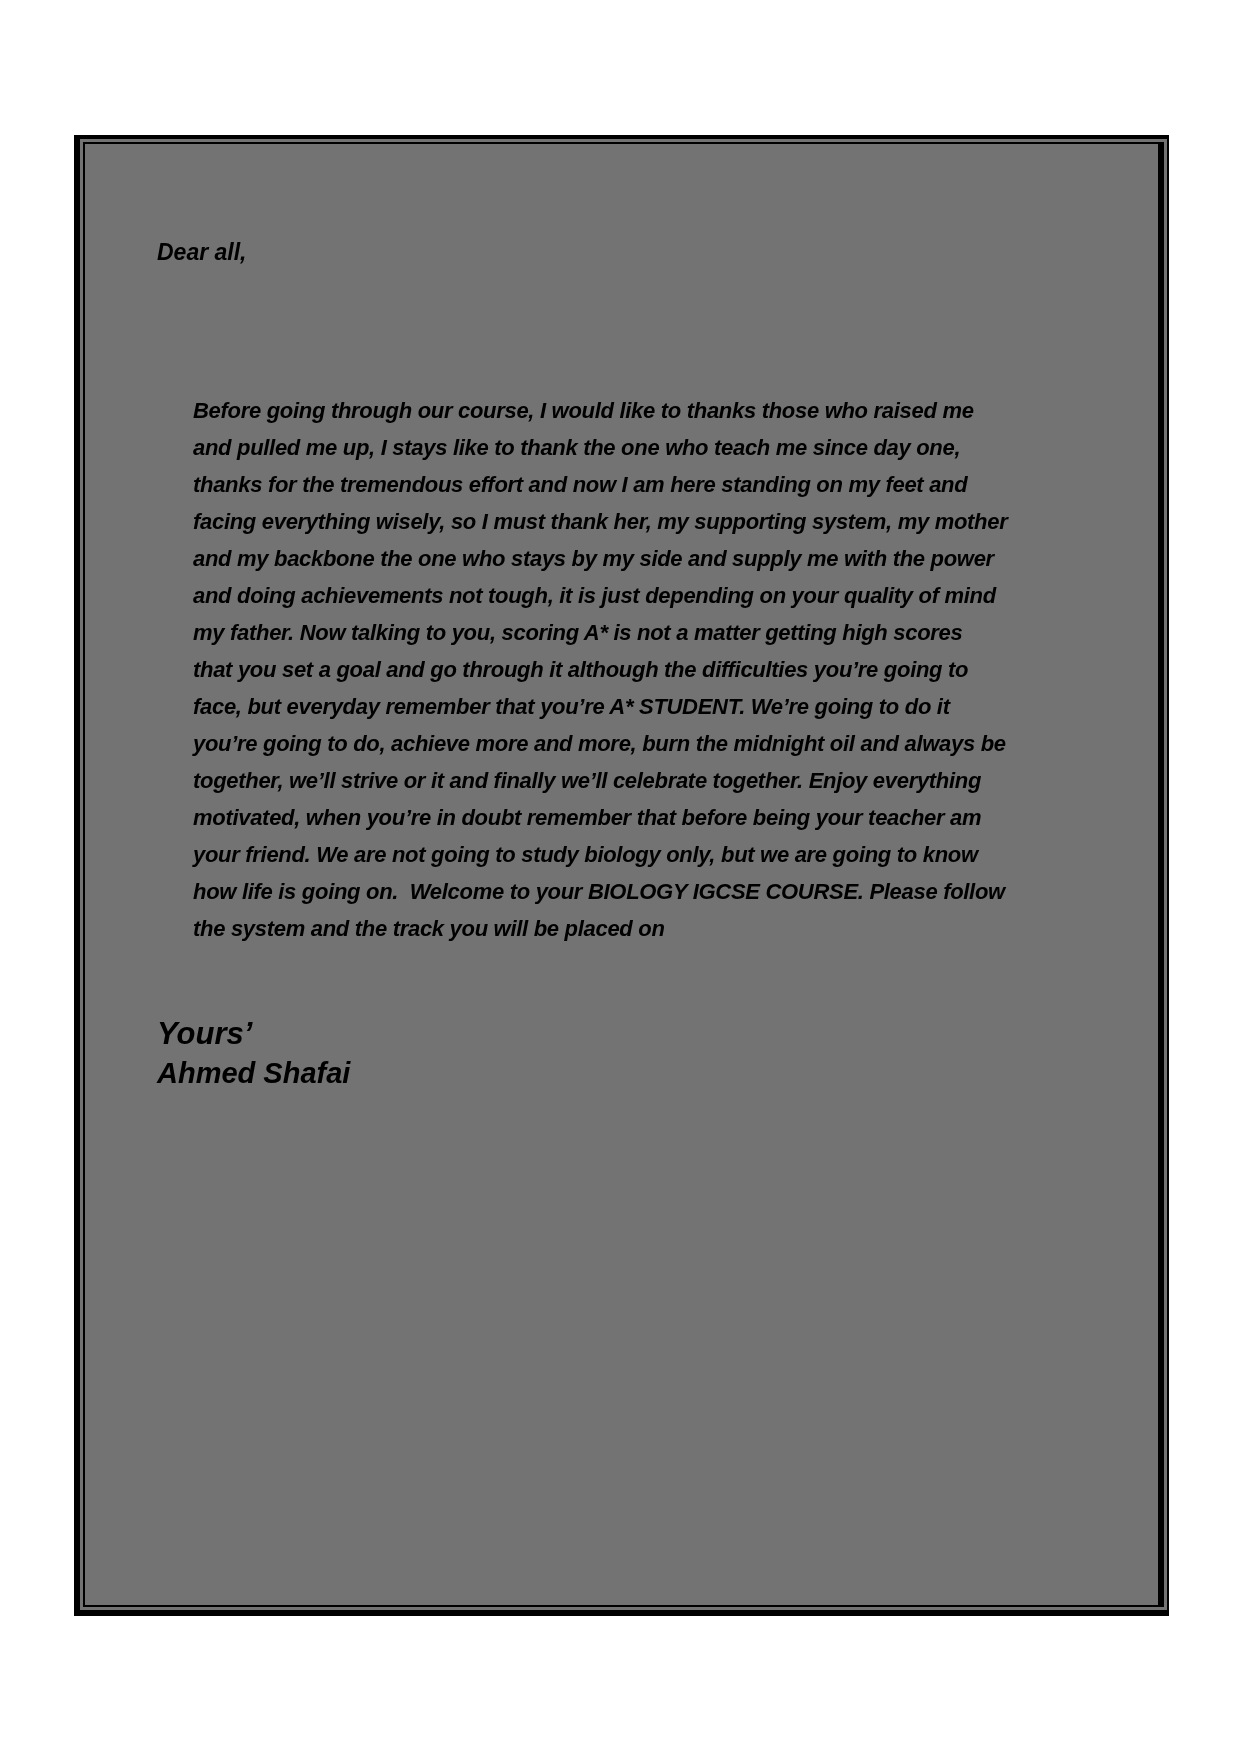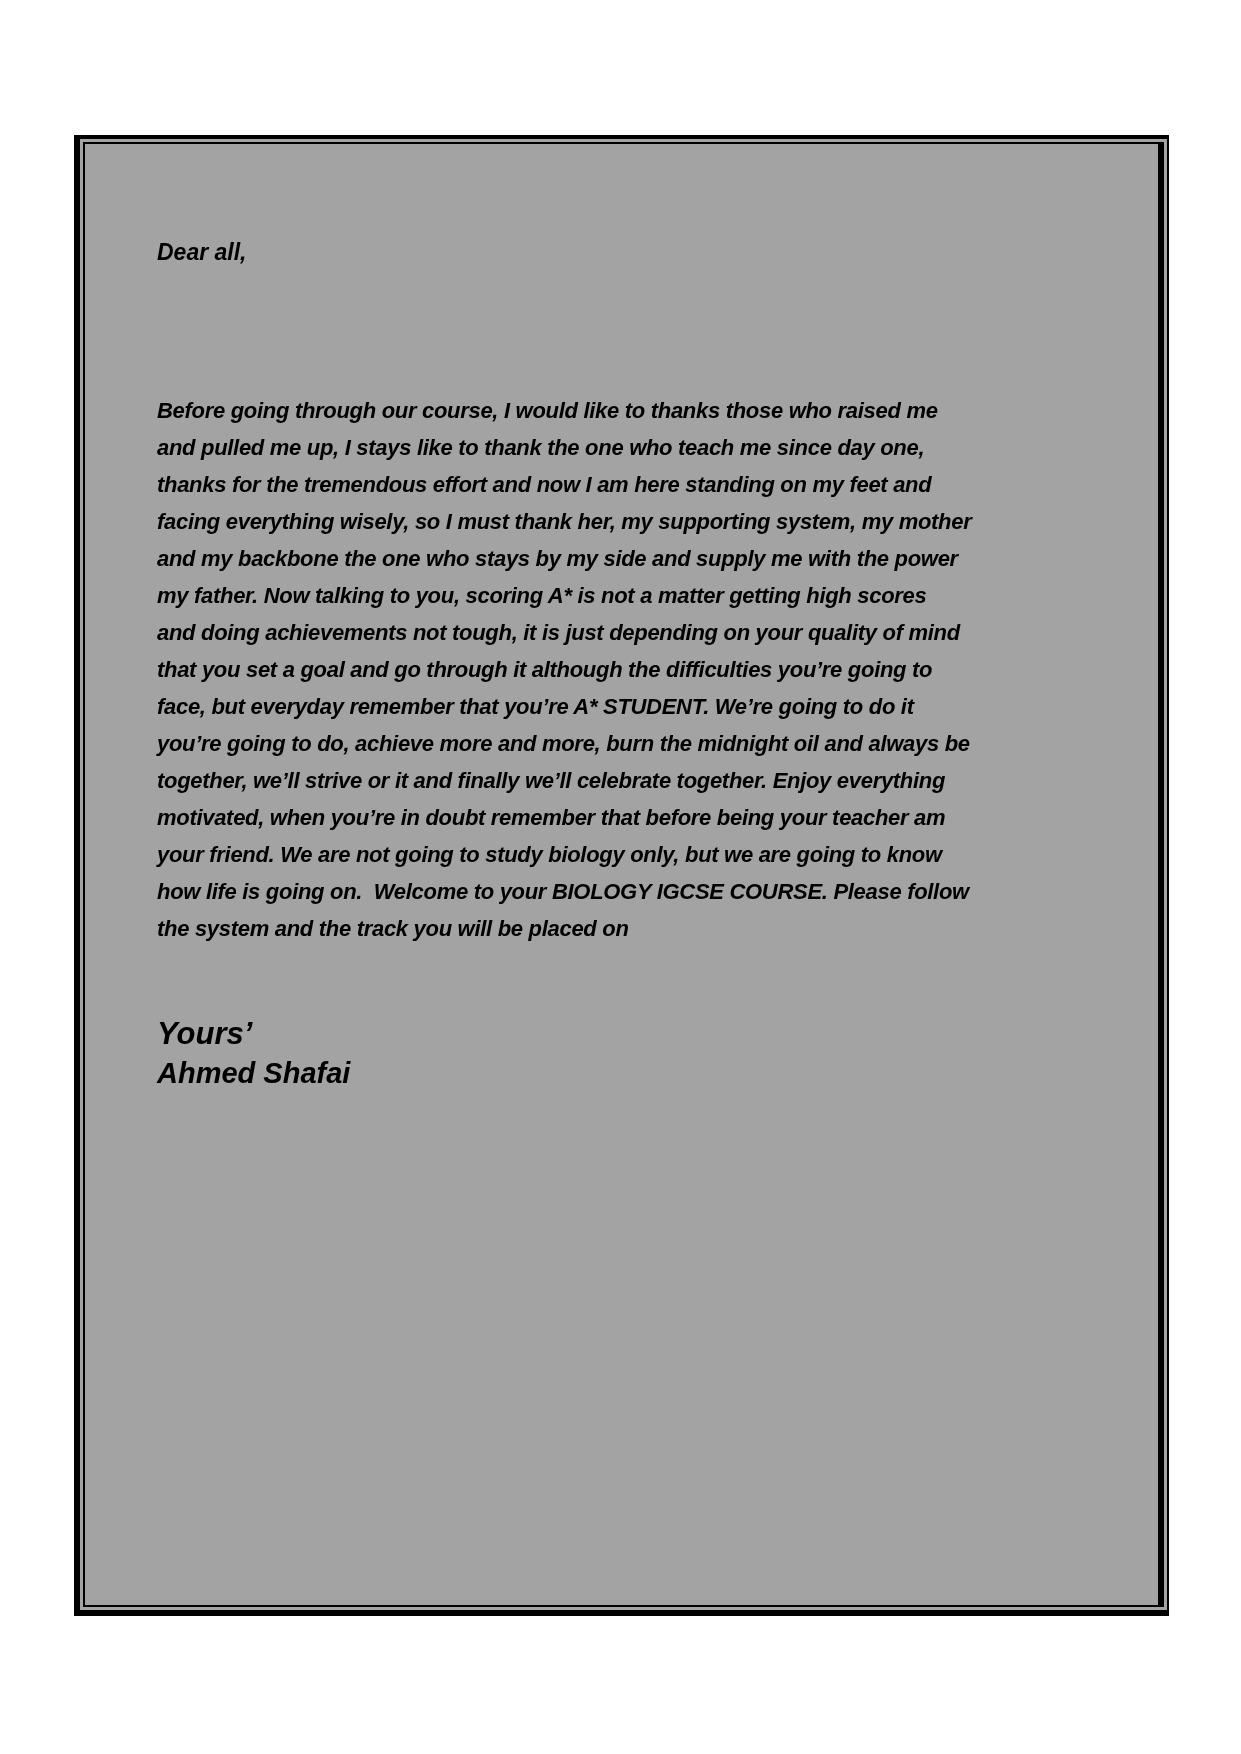--- a/index.html
+++ b/index.html
@@ -24,21 +24,21 @@
     position: absolute;
     left: 74px;
     top: 135px;
     width: 1095px;
     height: 1481px;
     box-sizing: border-box;
     border-style: solid;
     border-color: #000000;
     border-width: 4px 2px 6px 6px;
     padding: 3px;
-    background: #a3a3a3;
+    background: #737373;
   }
   .border-inner {
     width: 100%;
     height: 100%;
     box-sizing: border-box;
     border-style: solid;
     border-color: #000000;
     border-width: 2px 6px 2px 2px;
   }
   .letter-content {
@@ -47,20 +47,21 @@
     font-style: italic;
     font-weight: bold;
   }
   .salutation {
     font-size: 23px;
     line-height: 37px;
     white-space: pre-wrap;
   }
   .letter-body {
     margin-top: 121px;
+    margin-left: 36px;
   }
   .body-line {
     font-size: 22px;
     line-height: 37px;
     letter-spacing: -0.3px;
     white-space: pre;
   }
   .closing {
     margin-top: 68px;
     font-size: 31px;
@@ -80,22 +81,22 @@
   <div class="border-outer">
     <div class="border-inner">
       <div class="letter-content">
         <div class="salutation">Dear all,</div>
         <div class="letter-body">
             <div class="body-line">Before going through our course, I would like to thanks those who raised me</div>
             <div class="body-line">and pulled me up, I stays like to thank the one who teach me since day one,</div>
             <div class="body-line">thanks for the tremendous effort and now I am here standing on my feet and</div>
             <div class="body-line">facing everything wisely, so I must thank her, my supporting system, my mother</div>
             <div class="body-line">and my backbone the one who stays by my side and supply me with the power</div>
+            <div class="body-line">and doing achievements not tough, it is just depending on your quality of mind</div>
             <div class="body-line">my father. Now talking to you, scoring A* is not a matter getting high scores</div>
-            <div class="body-line">and doing achievements not tough, it is just depending on your quality of mind</div>
             <div class="body-line">that you set a goal and go through it although the difficulties you’re going to</div>
             <div class="body-line">face, but everyday remember that you’re A* STUDENT. We’re going to do it</div>
             <div class="body-line">you’re going to do, achieve more and more, burn the midnight oil and always be</div>
             <div class="body-line">together, we’ll strive or it and finally we’ll celebrate together. Enjoy everything</div>
             <div class="body-line">motivated, when you’re in doubt remember that before being your teacher am</div>
             <div class="body-line">your friend. We are not going to study biology only, but we are going to know</div>
             <div class="body-line">how life is going on.  Welcome to your BIOLOGY IGCSE COURSE. Please follow</div>
             <div class="body-line">the system and the track you will be placed on</div>
           </div>
         <div class="closing">Yours’</div>

